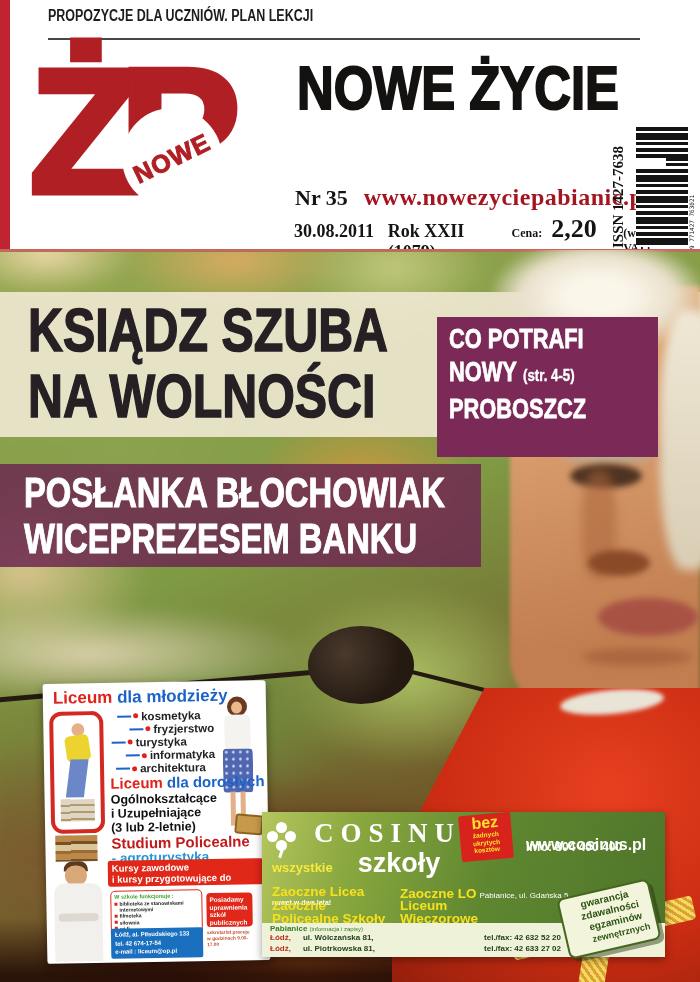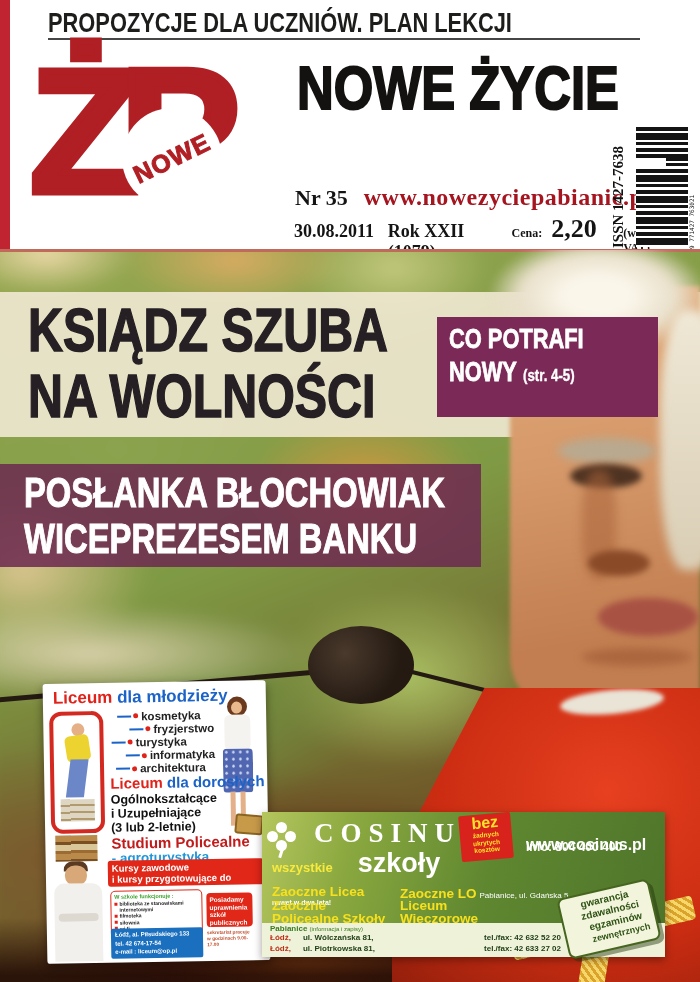--- a/index.html
+++ b/index.html
@@ -6,21 +6,21 @@
   body { background:#666; font-family:"Liberation Sans", sans-serif; }
   .page { position:relative; width:700px; height:982px; background:#fff; overflow:hidden;
           margin:0 auto; }
 
   
   .cx   { display:inline-block; transform:scaleX(.78); transform-origin:0 50%; white-space:nowrap; }
   .cx85 { display:inline-block; transform:scaleX(.85); transform-origin:0 50%; white-space:nowrap; }
 
   
   .left-stripe { position:absolute; left:0; top:0; width:10px; height:250px; background:#c02430; }
-  .topbar { position:absolute; left:48px; top:7px; font-size:28px; font-weight:700; color:#1d1d1b; }
+  .topbar { position:absolute; left:48px; top:7px; font-size:16px; font-weight:700; color:#1d1d1b; }
   .toprule { position:absolute; left:48px; top:38px; width:592px; height:2px; background:#464646; }
 
   .logo { position:absolute; left:30px; top:46px; width:255px; height:202px; }
   .logo-mono { position:absolute; left:0; top:-28px; font-size:180px; line-height:225px; font-weight:bold;
                color:#b01f24; letter-spacing:-20px; -webkit-text-stroke:7px #b01f24; transform:scaleY(.98); }
   .logo-circle { position:absolute; left:92px; top:62px; width:100px; height:100px; border-radius:50%;
                  background:#fff; display:flex; align-items:center; justify-content:center; }
   .logo-badge { color:#b01f24; font-weight:bold; font-size:25px; letter-spacing:1px;
                 transform:rotate(-26deg); -webkit-text-stroke:1px #b01f24; }
 
@@ -112,21 +112,21 @@
   .cross-v { position:absolute; left:196px; top:160px; width:26px; height:150px; transform:rotate(9deg);
              background:repeating-linear-gradient(45deg,#f6d76a 0 3px,#dca32c 3px 6px); border-radius:4px; }
   .cross-h { position:absolute; left:118px; top:228px; width:186px; height:24px; transform:rotate(-13deg);
              background:repeating-linear-gradient(45deg,#f6d76a 0 3px,#dca32c 3px 6px); border-radius:4px; }
 
   
   .band-cream { position:absolute; left:0; top:292px; width:700px; height:145px;
                 background:rgba(242,234,214,.88); z-index:2; }
   .headline1 { position:absolute; left:28px; top:297px; z-index:2; color:#262024; font-weight:bold;
                font-size:62px; line-height:66px; -webkit-text-stroke:1.5px #262024; }
-  .purple-box { position:absolute; left:437px; top:317px; width:221px; height:100px; background:#7b2a58;
+  .purple-box { position:absolute; left:437px; top:317px; width:221px; height:140px; background:#7b2a58;
                 z-index:5; color:#fff; padding:5px 0 0 12px; font-weight:bold; font-size:28px; line-height:33px;
                 -webkit-text-stroke:.8px #fff; }
   .purple-box .pages { font-size:17px; -webkit-text-stroke:.4px #fff; }
   .band-purple { position:absolute; left:0; top:464px; width:481px; height:103px;
                  background:rgba(109,42,80,.86); z-index:5; color:#fff; padding:6px 0 0 24px;
                  font-weight:bold; font-size:42px; line-height:46px; -webkit-text-stroke:1px #fff; }
 
   
   .ad-left { position:absolute; left:45px; top:682px; width:223px; height:280px; background:#fff;
              transform:rotate(-1deg); border-radius:3px; box-shadow:0 4px 10px rgba(20,5,0,.45);
@@ -289,20 +289,21 @@
 
   <div class="band-cream"></div>
   <div class="headline1">
     <div><span class="cx">KSIĄDZ SZUBA</span></div>
     <div><span class="cx">NA WOLNOŚCI</span></div>
   </div>
 
   <div class="purple-box">
     <div><span class="cx">CO POTRAFI</span></div>
     <div><span class="cx"><span>NOWY</span>&nbsp;<span class="pages">(str. 4-5)</span></span></div>
+    <div><span class="cx">PROBOSZCZ</span></div>
   </div>
 
   <div class="band-purple">
     <div><span class="cx">POSŁANKA BŁOCHOWIAK</span></div>
     <div><span class="cx">WICEPREZESEM BANKU</span></div>
   </div>
 
   <div class="ad-left">
     <div class="la-title">
       <span class="la-red">Liceum</span>

